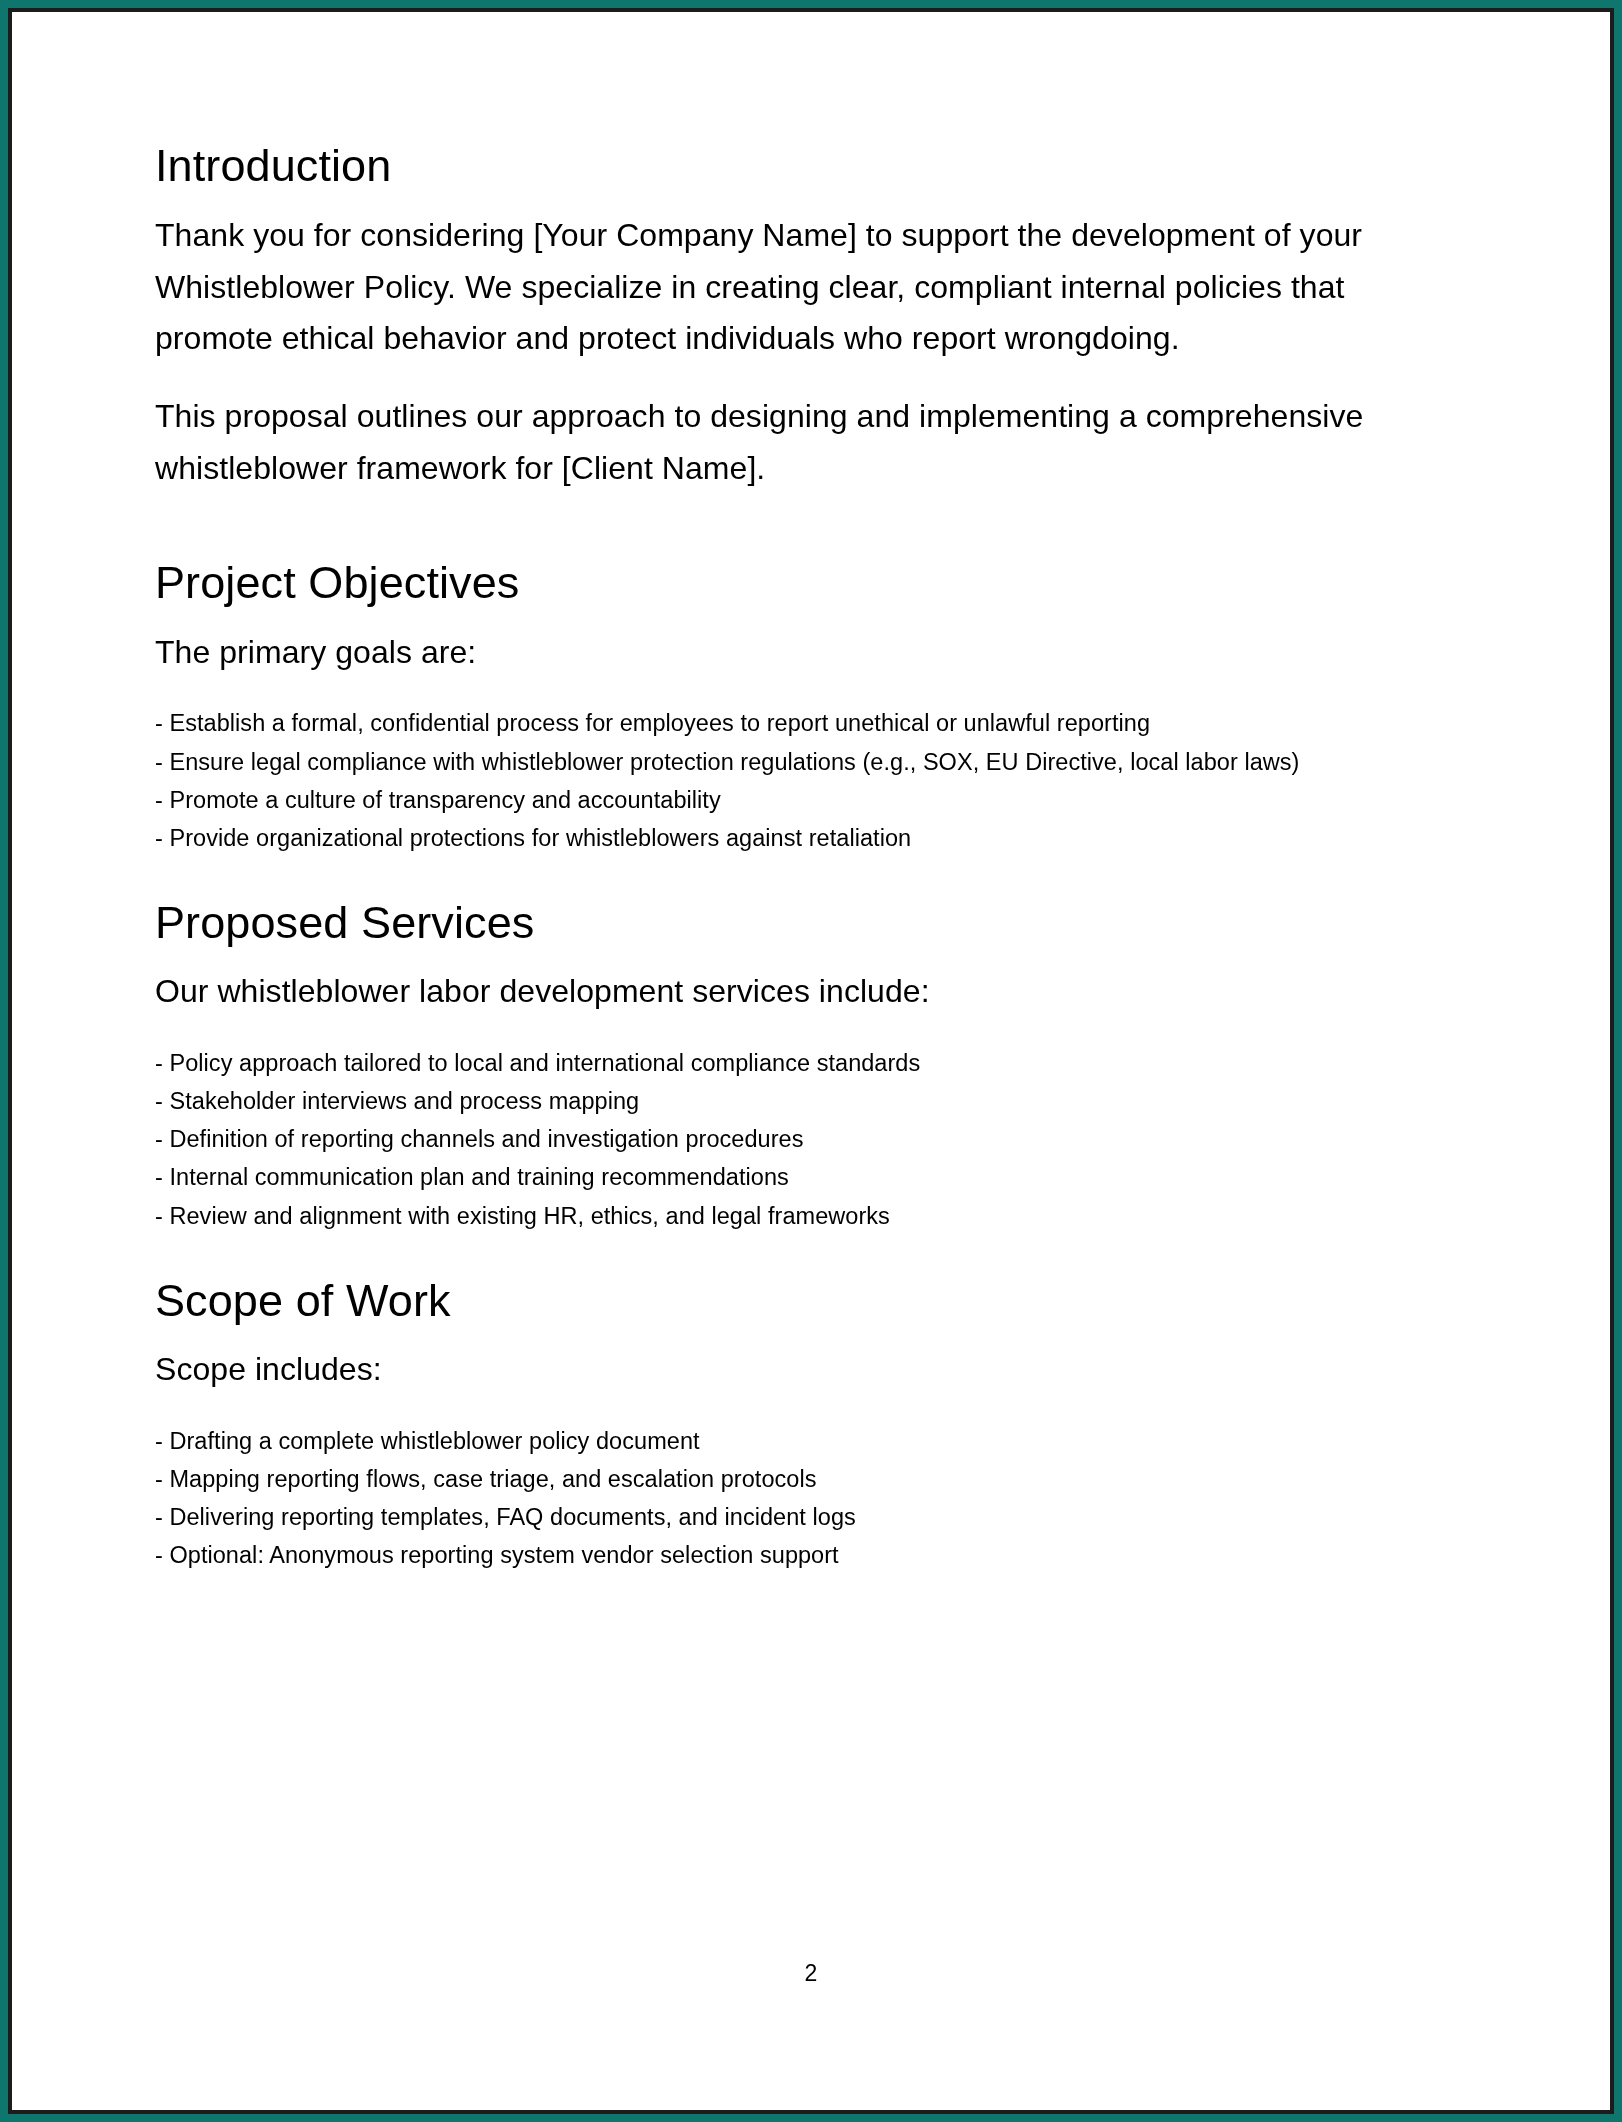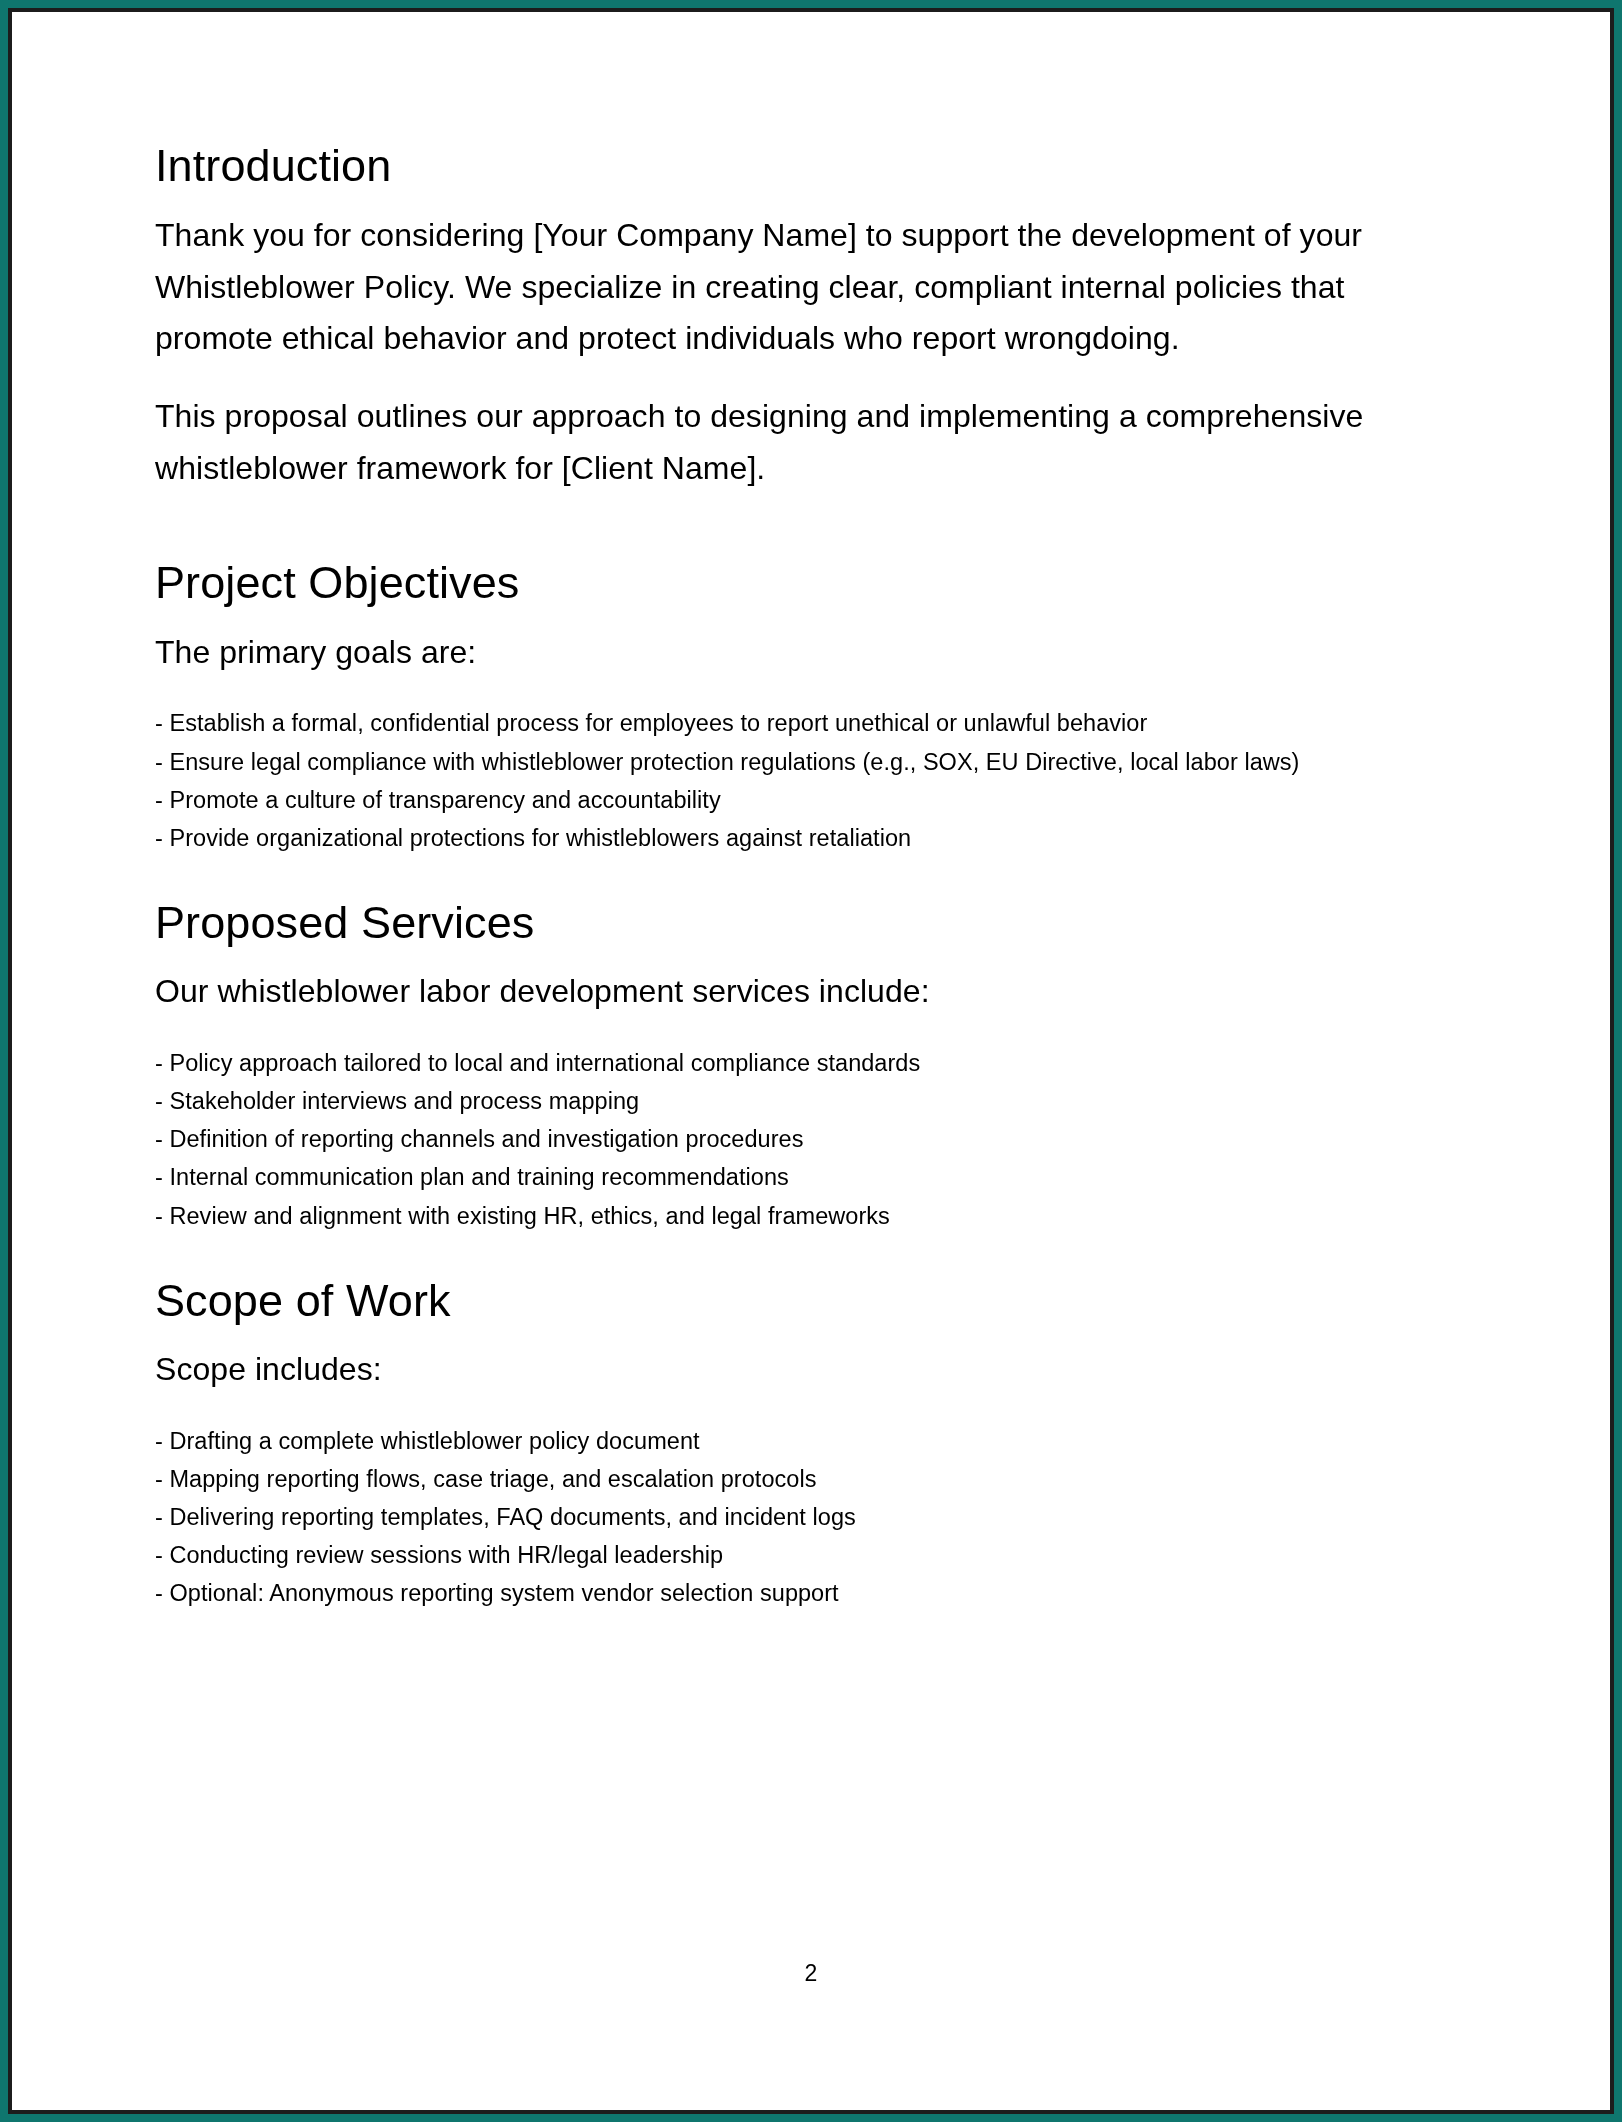--- a/index.html
+++ b/index.html
@@ -95,21 +95,21 @@
       <p class="doc-p">This proposal outlines our approach to designing and implementing a comprehensive whistleblower framework for [Client Name].</p>
     </div>
 
     <div class="spacer-lg"></div>
 
     <div class="section">
       <h1 class="doc-h1">Project Objectives</h1>
       <p class="doc-p">The primary goals are:</p>
       <div class="spacer-sm"></div>
       <ul class="doc-list">
-        <li>- Establish a formal, confidential process for employees to report unethical or unlawful behavior</li>
+        <li>- Establish a formal, confidential process for employees to report unethical or unlawful reporting</li>
         <li>- Ensure legal compliance with whistleblower protection regulations (e.g., SOX, EU Directive, local labor laws)</li>
         <li>- Promote a culture of transparency and accountability</li>
         <li>- Provide organizational protections for whistleblowers against retaliation</li>
       </ul>
     </div>
 
     <div class="spacer-md"></div>
 
     <div class="section">
       <h1 class="doc-h1">Proposed Services</h1>
@@ -127,21 +127,20 @@
     <div class="spacer-md"></div>
 
     <div class="section">
       <h1 class="doc-h1">Scope of Work</h1>
       <p class="doc-p">Scope includes:</p>
       <div class="spacer-sm"></div>
       <ul class="doc-list">
         <li>- Drafting a complete whistleblower policy document</li>
         <li>- Mapping reporting flows, case triage, and escalation protocols</li>
         <li>- Delivering reporting templates, FAQ documents, and incident logs</li>
-        <li>- Conducting review sessions with HR/legal leadership</li>
         <li>- Optional: Anonymous reporting system vendor selection support</li>
       </ul>
     </div>
 
   </div>
 
   <div class="page-number">2</div>
 </div>
 
 </body></html>

